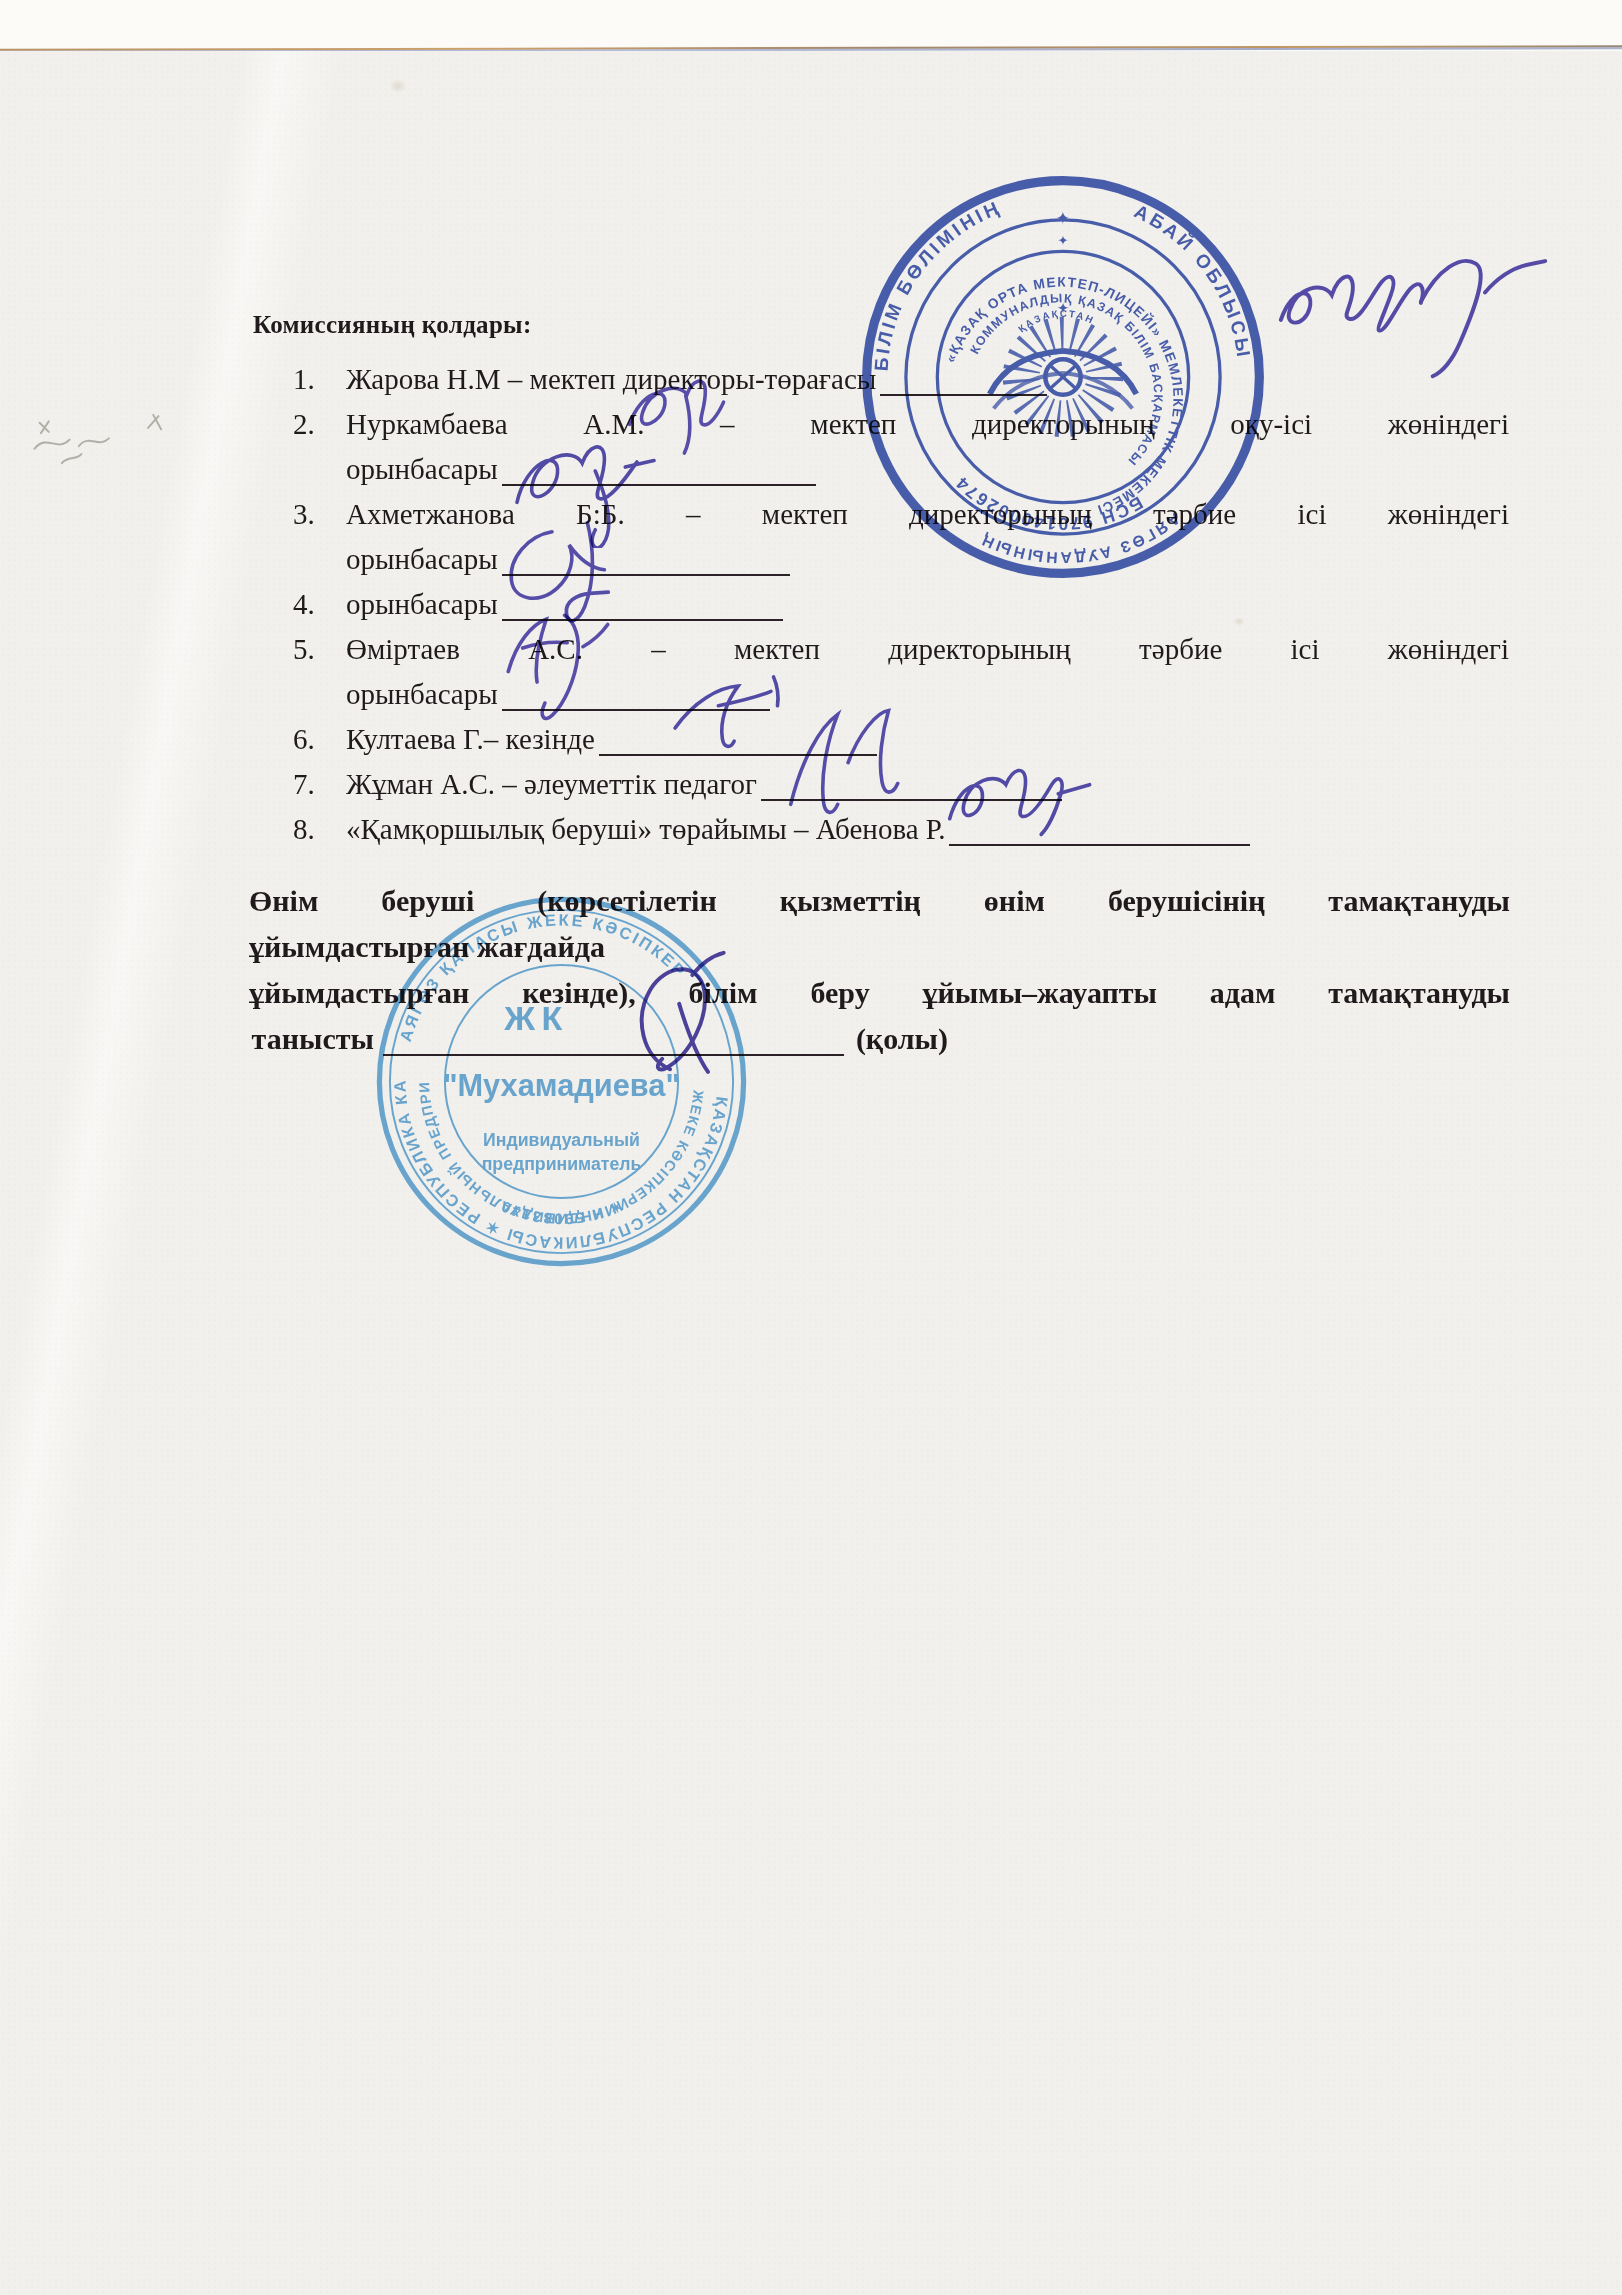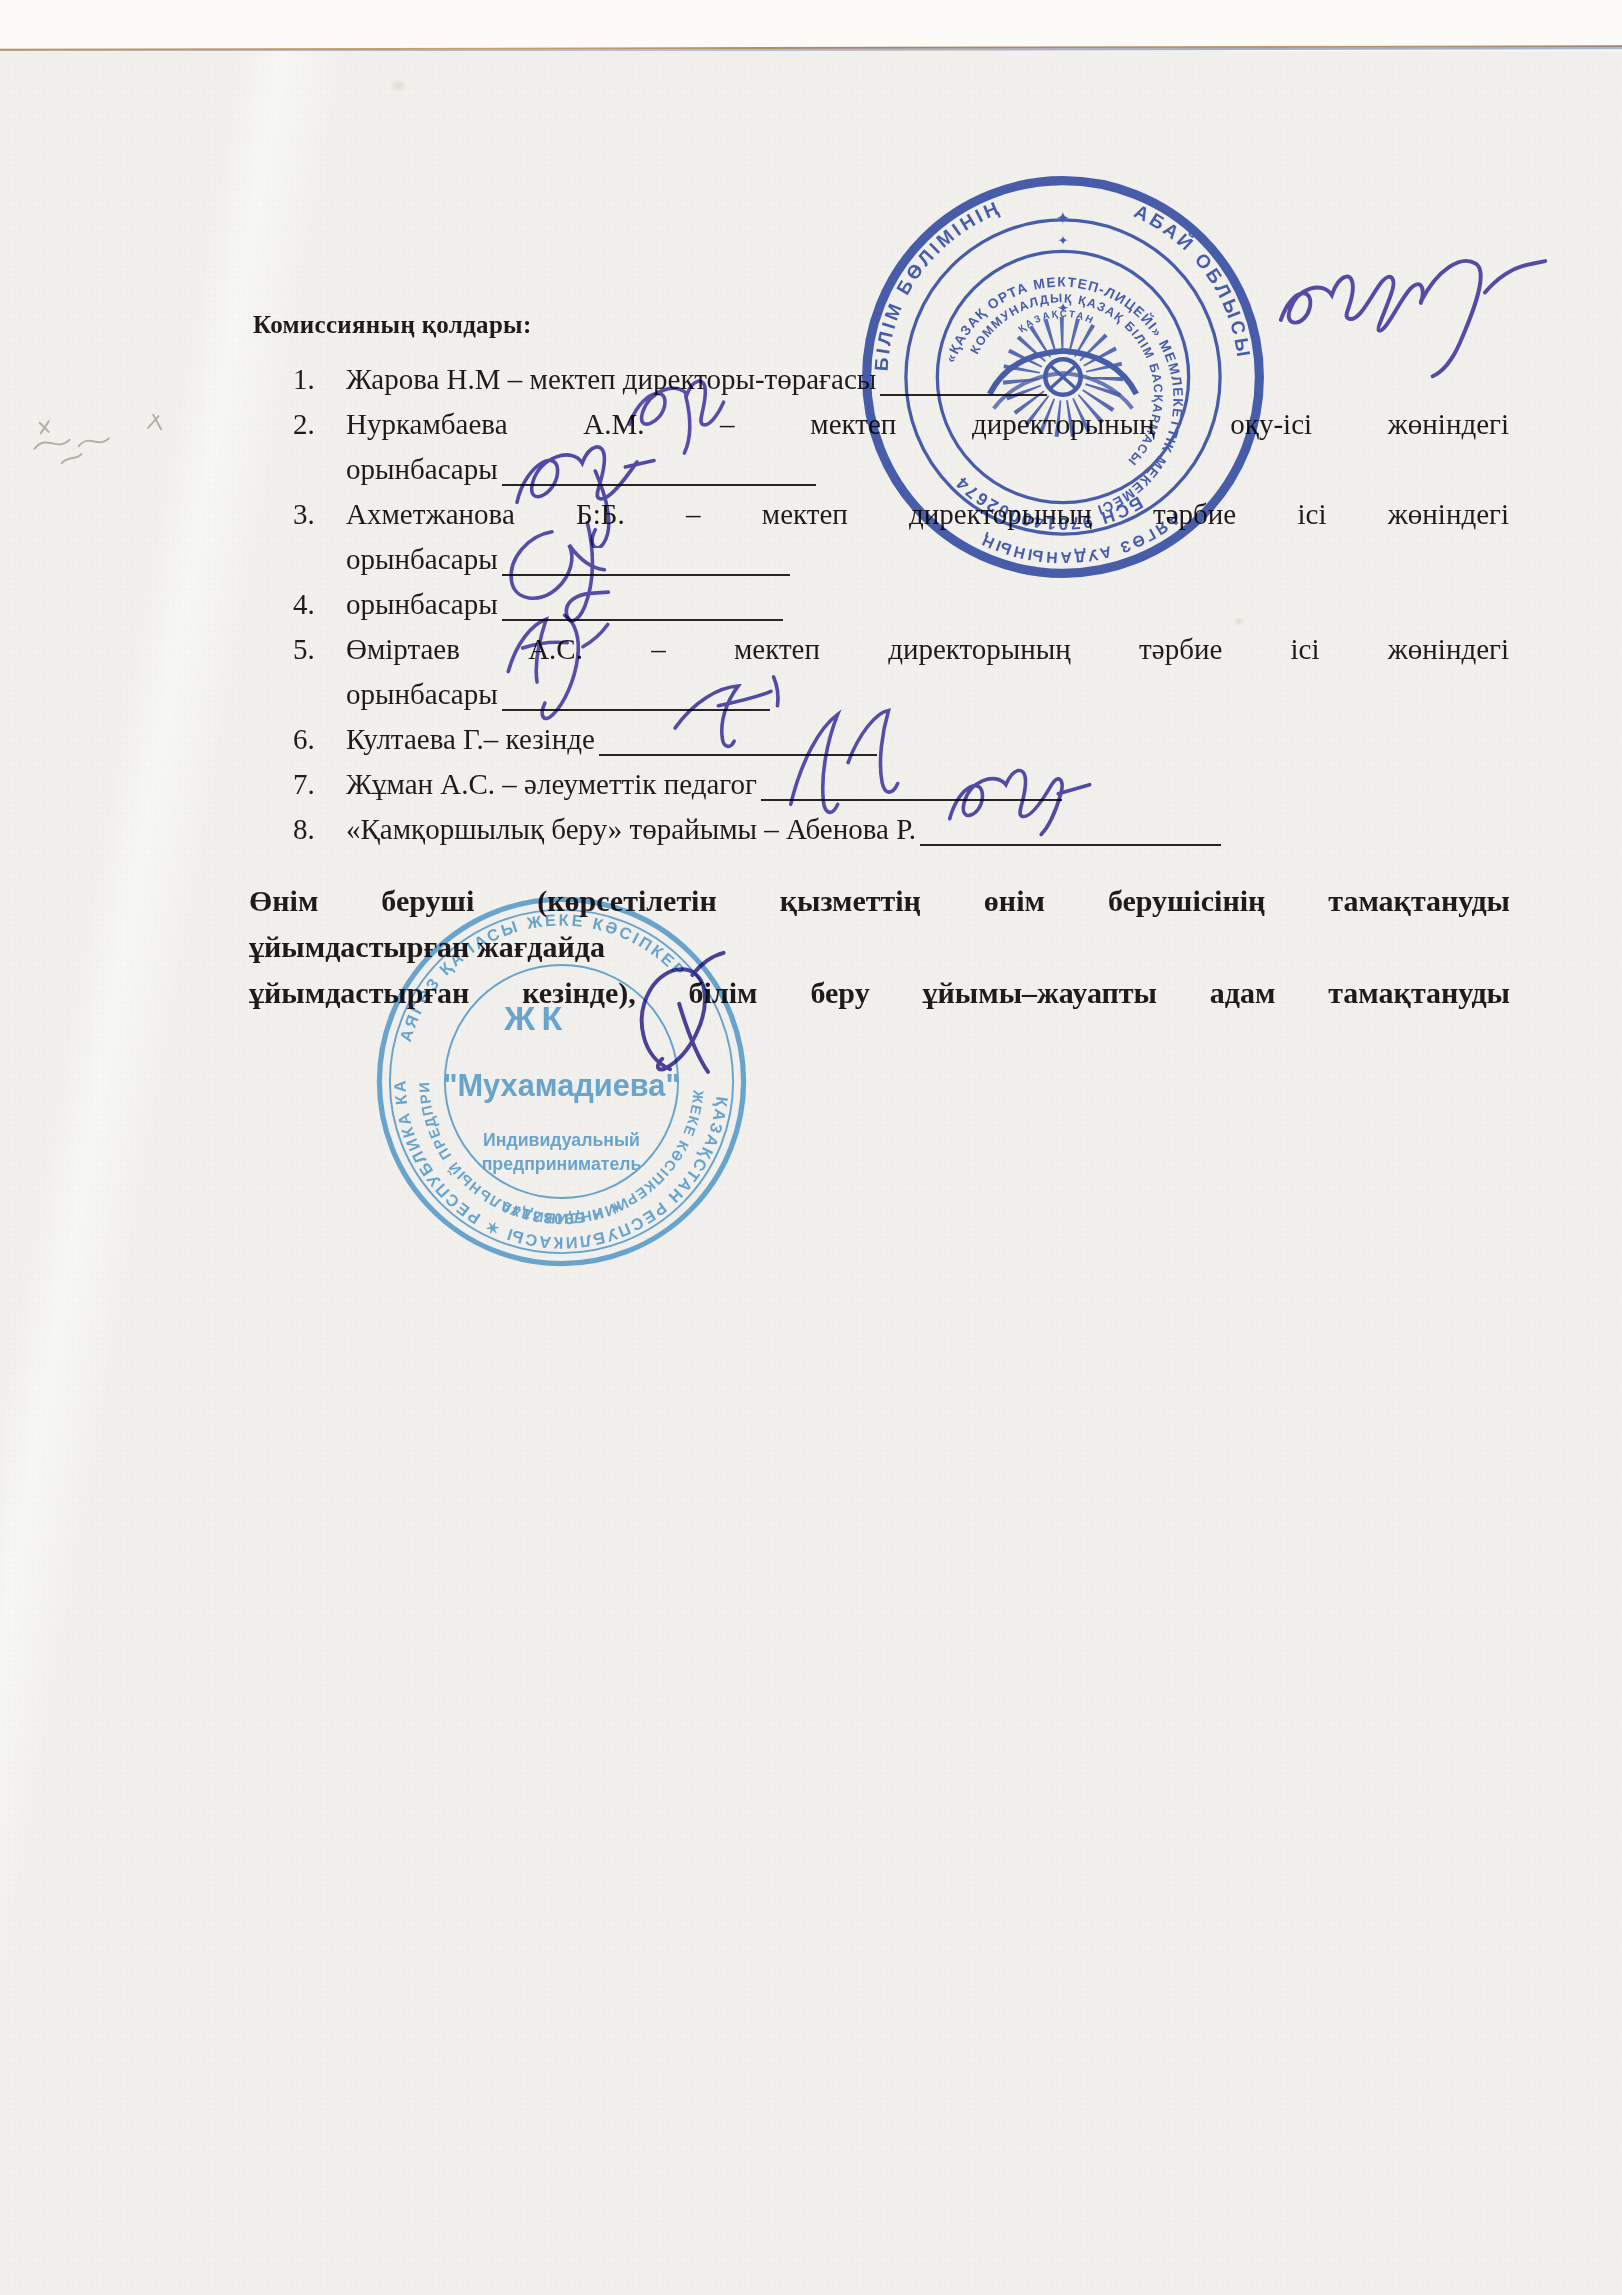--- a/index.html
+++ b/index.html
@@ -110,29 +110,32 @@
       <div class="item ink">
         <span class="num">7.</span>
         <div class="itext">
             <div class="iline"><span>Жұман А.С. – әлеуметтік педагог</span><span class="u u7"></span></div>
           </div>
       </div>
 
       <div class="item ink">
         <span class="num">8.</span>
         <div class="itext">
-            <div class="iline"><span>«Қамқоршылық беру» төрайымы – Абенова Р.</span><span class="u u8"></span></div>
+            <div class="iline"><span>«Қамқоршылық беруші» төрайымы – Абенова Р.</span><span class="u u8"></span></div>
           </div>
       </div>
     </div>
 
     <div class="para ink">
       <div class="pline stretch">Өнім беруші (көрсетілетін қызметтің өнім берушісінің тамақтануды</div>
       <div class="pline">ұйымдастырған жағдайда</div>
       <div class="pline stretch">ұйымдастырған кезінде), білім беру ұйымы–жауапты адам тамақтануды</div>
+      <div class="signline">
+        <span>танысты</span><span class="u u9"></span><span>(қолы)</span>
+      </div>
     </div>
 
     <svg class="layer stamp" style="left:847px;top:110px" width="432" height="432" viewBox="0 0 660 660" opacity="0.92">
       <defs>
         <path id="sOuterTop" d="M 62,330 A 268,268 0 0 1 598,330"></path>
         <path id="sOuterBot" d="M 598,330 A 268,268 0 0 1 62,330"></path>
         <path id="sBsnTop" d="M 115,330 A 215,215 0 0 1 545,330"></path>
         <path id="sMid" d="M 158,330 A 172,172 0 1 1 157.9,330.5"></path>
         <path id="sInner" d="M 188,330 A 142,142 0 1 1 187.9,330.5"></path>
         <path id="sEmbTop" d="M 238,330 A 92,92 0 0 1 422,330"></path>

